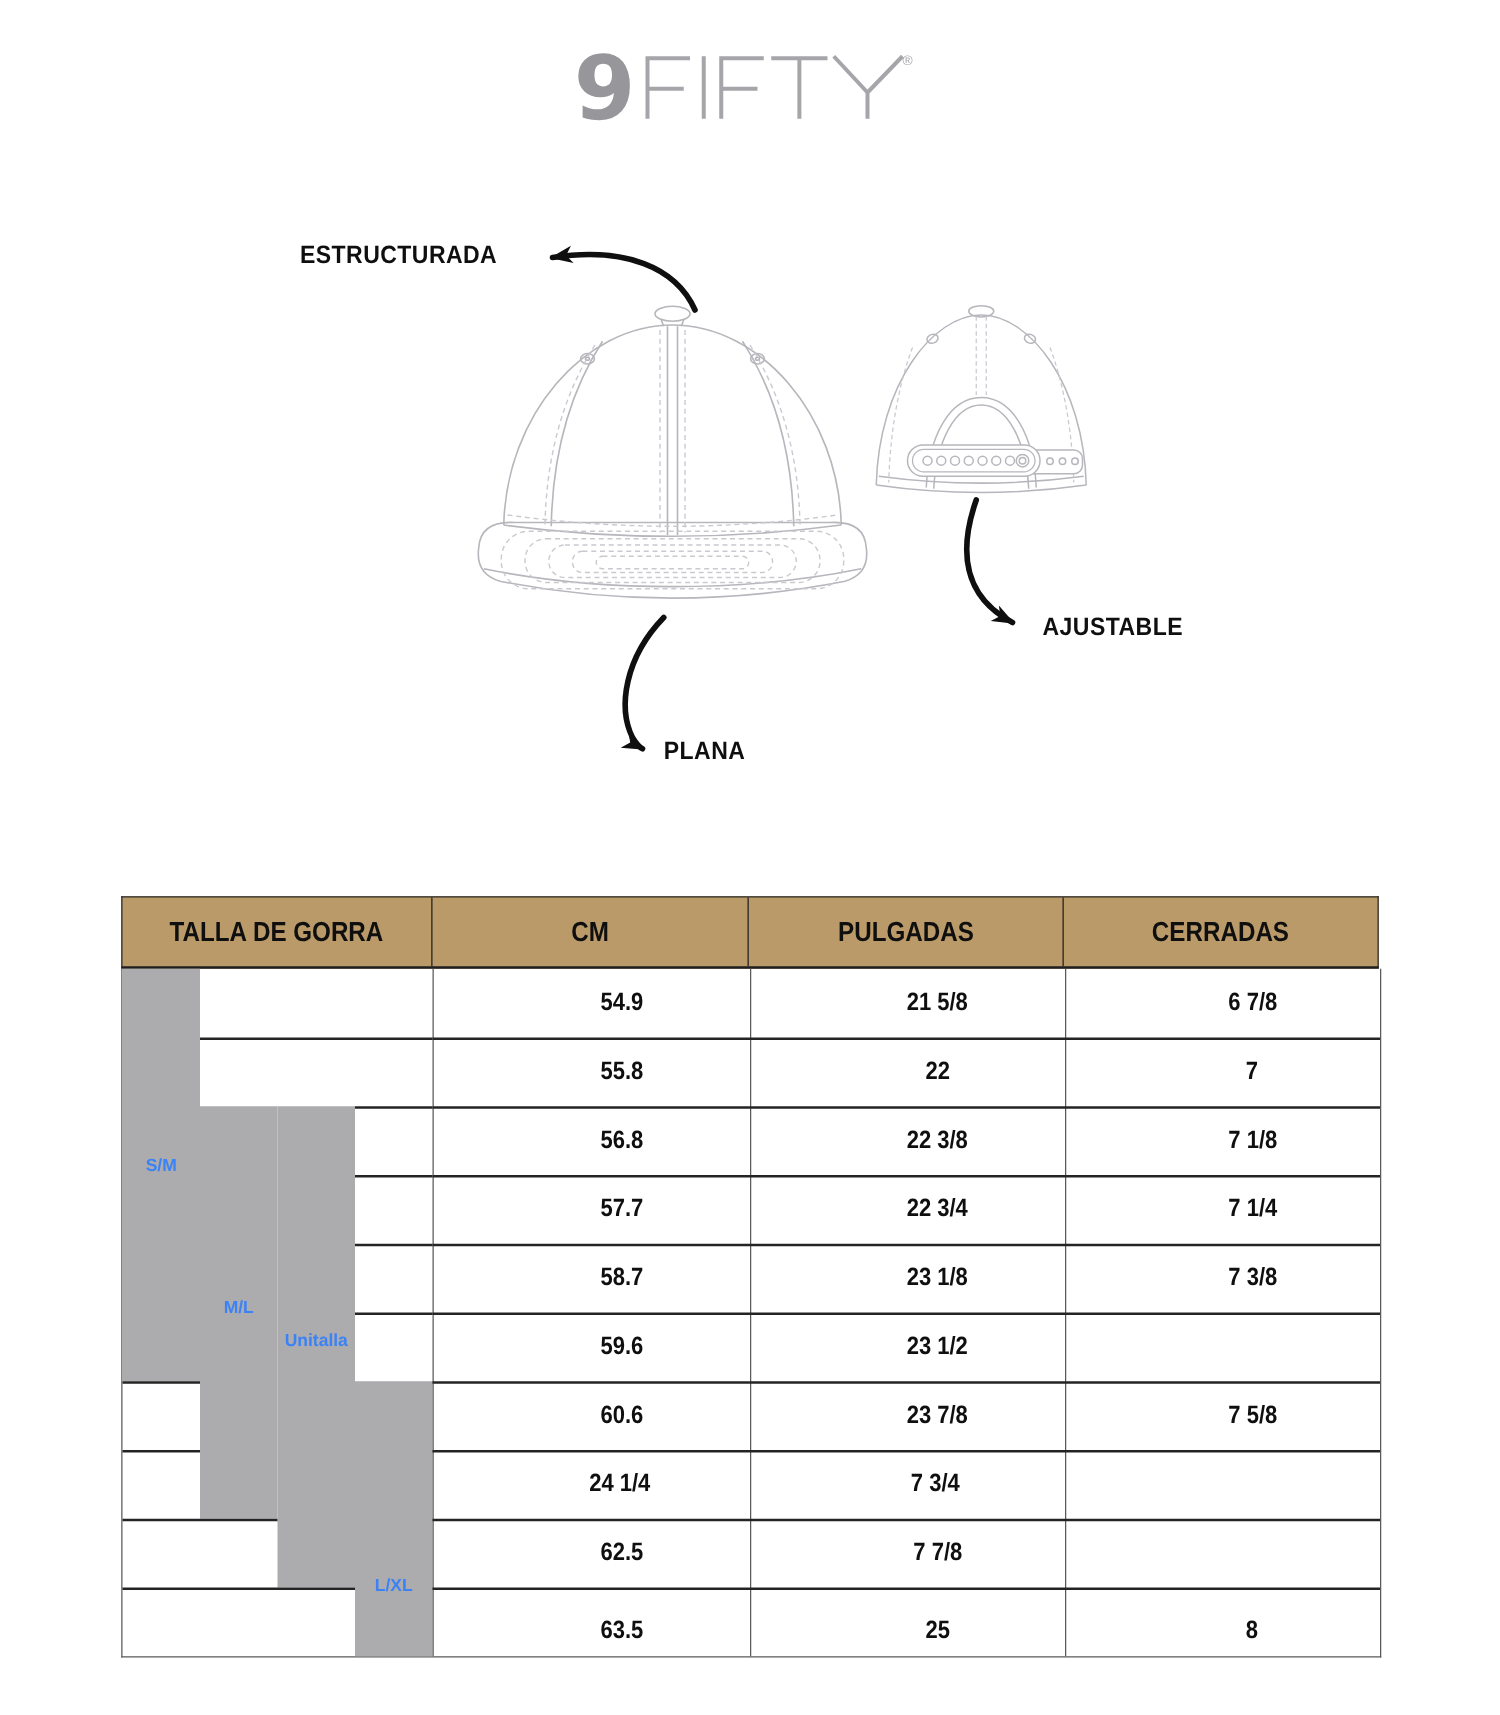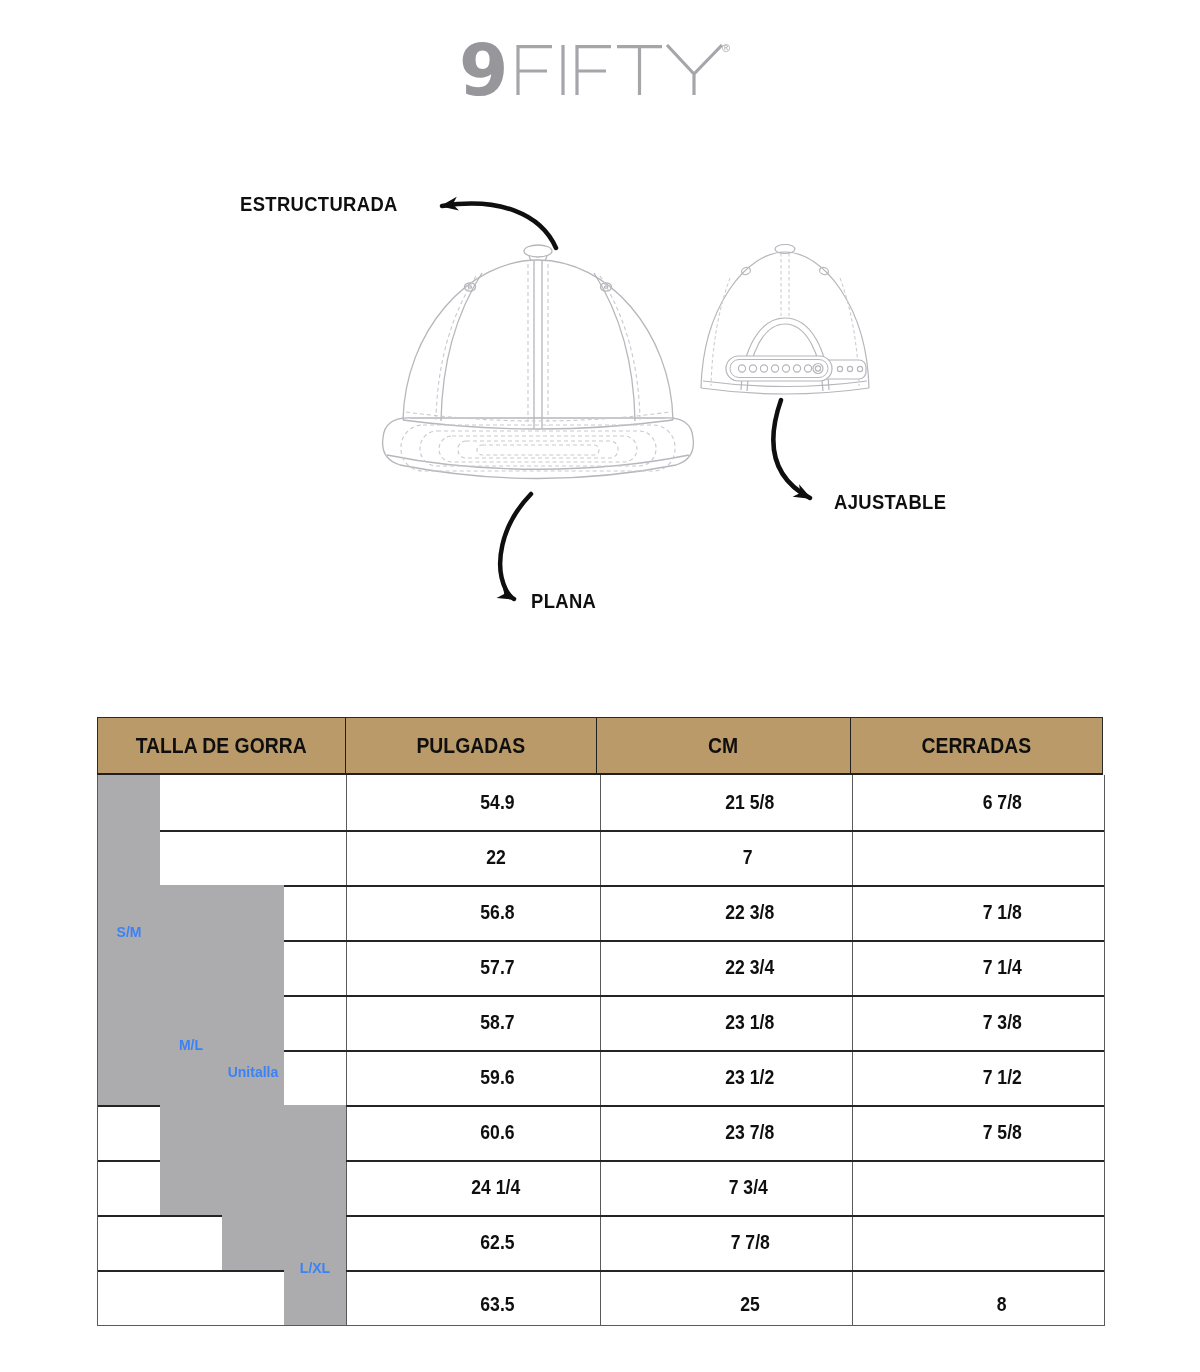--- a/index.html
+++ b/index.html
@@ -157,25 +157,25 @@
       <path d="M531,494 C500,526 494,566 506,590 C509,595 512,598 514,599" marker-end="url(#ah)"></path>
     </g>
   </svg>
 
   <div class="size-table">
 
     <div class="thead">
       <div class="th th-1">
           <span class="cx">TALLA DE GORRA</span>
         </div>
+      <div class="th th-2">
+          <span class="cx">CM</span>
+        </div>
       <div class="th th-3">
           <span class="cx">PULGADAS</span>
-        </div>
-      <div class="th th-2">
-          <span class="cx">CM</span>
         </div>
       <div class="th th-4">
           <span class="cx">CERRADAS</span>
         </div>
     </div>
 
     <div class="tbody">
 
       <div class="strip" style="left:0;   top:0;   width:62px; height:330px;"></div>
       <div class="strip" style="left:62px; top:110px; width:62px; height:330px;"></div>
@@ -216,20 +216,23 @@
             <span class="cx">54.9</span>
           </div>
         <div class="td td-in">
             <span class="cx">21 5/8</span>
           </div>
         <div class="td td-cl">
             <span class="cx">6 7/8</span>
           </div>
       </div>
       <div class="trow" style="top:55px;">
+        <div class="td td-cm">
+            <span class="cx">55.8</span>
+          </div>
         <div class="td td-in">
             <span class="cx">22</span>
           </div>
         <div class="td td-cl">
             <span class="cx">7</span>
           </div>
       </div>
       <div class="trow" style="top:110px;">
         <div class="td td-cm">
             <span class="cx">56.8</span>
@@ -262,23 +265,20 @@
         <div class="td td-cl">
             <span class="cx">7 3/8</span>
           </div>
       </div>
       <div class="trow" style="top:275px;">
         <div class="td td-cm">
             <span class="cx">59.6</span>
           </div>
         <div class="td td-in">
             <span class="cx">23 1/2</span>
-          </div>
-        <div class="td td-cl">
-            <span class="cx">7 1/2</span>
           </div>
       </div>
       <div class="trow" style="top:330px;">
         <div class="td td-cm">
             <span class="cx">60.6</span>
           </div>
         <div class="td td-in">
             <span class="cx">23 7/8</span>
           </div>
         <div class="td td-cl">

